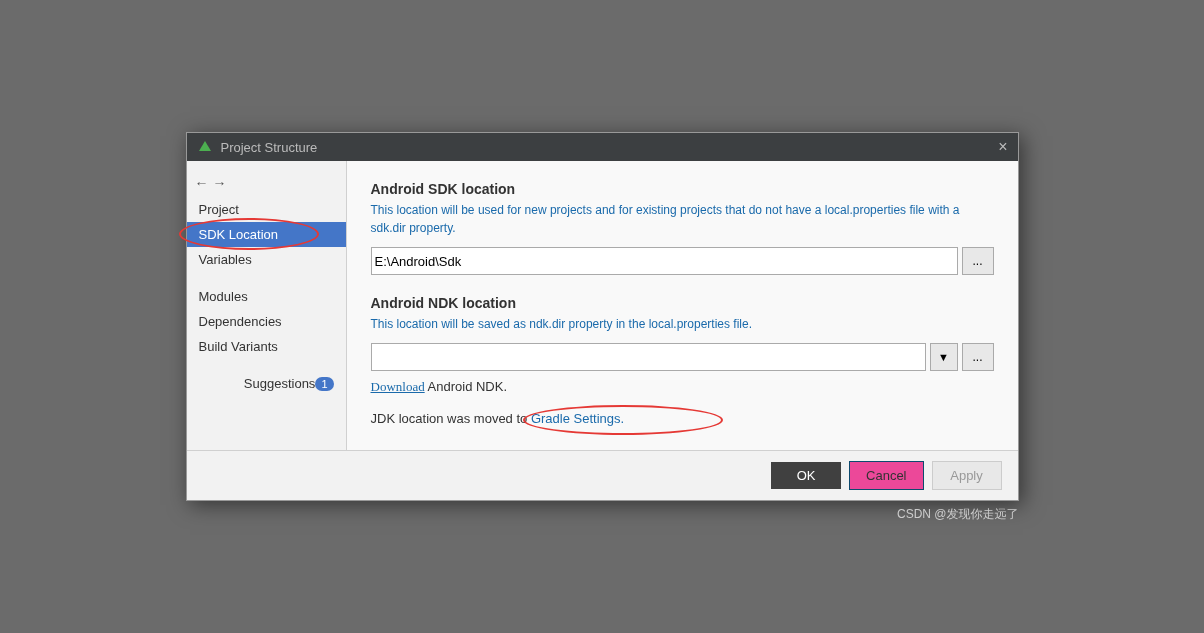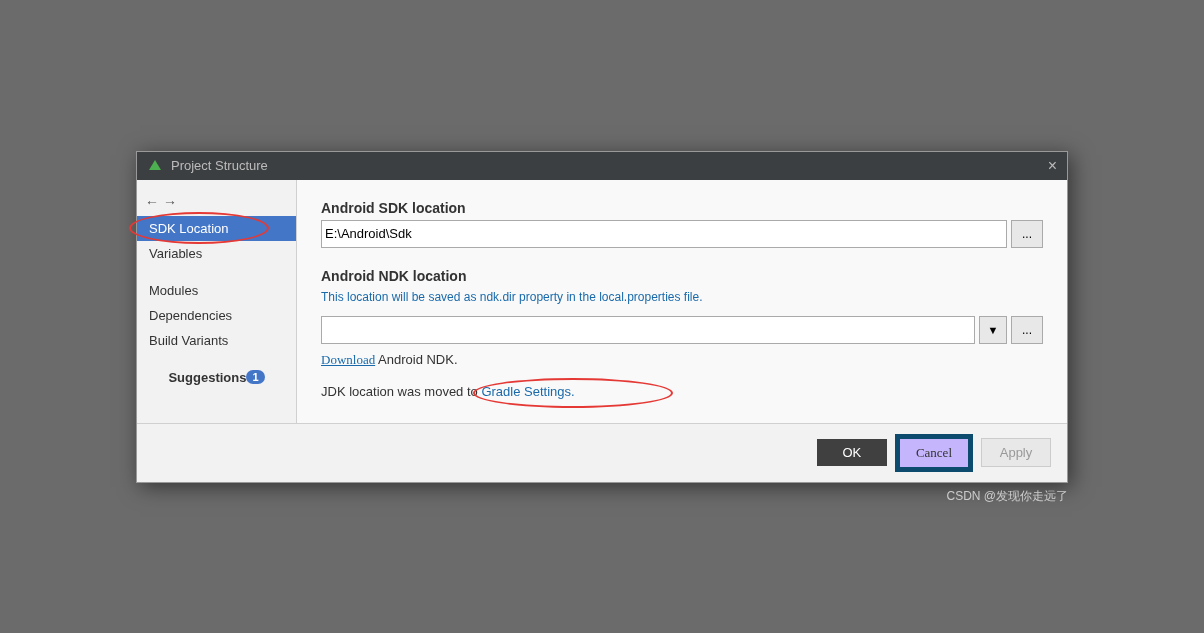--- a/index.html
+++ b/index.html
@@ -8,21 +8,21 @@
       display: flex;
       align-items: center;
       justify-content: center;
       min-height: 100vh;
       font-family: "Segoe UI", Arial, sans-serif;
       font-size: 13px;
     }
 
     .dialog-wrapper {
       position: relative;
-      width: 932px;
+      width: 833px;
     }
 
     .dialog {
       background: #f2f2f2;
       border: 1px solid #999;
       box-shadow: 4px 4px 20px rgba(0,0,0,0.5);
       display: flex;
       flex-direction: column;
     }
 
@@ -97,26 +97,25 @@
       color: white;
     }
 
     .sidebar-divider {
       height: 12px;
     }
 
     .sidebar-badge-item {
       display: flex;
       align-items: center;
-      justify-content: center;
+      justify-content: flex-end;
       padding: 5px 12px;
       cursor: pointer;
       color: #333;
       font-size: 13px;
-      font-weight: bold;
     }
 
     .badge {
       background: #4476c8;
       color: white;
       border-radius: 10px;
       padding: 1px 6px;
       font-size: 11px;
       min-width: 18px;
       text-align: center;
@@ -271,28 +270,27 @@
       background: #404040;
       color: white;
       border: none;
       padding: 6px 24px;
       font-size: 13px;
       cursor: pointer;
       min-width: 70px;
     }
 
     .btn-cancel {
-      background: #c4b5fd;
-      color: #333;
-      border: 5px solid #0c4a6e;
+      background: #ec4899;
+      color: #333;
+      border: 1px solid #0c4a6e;
       padding: 6px 16px;
       font-size: 13px;
       cursor: pointer;
       min-width: 70px;
-      font-family: Liberation Serif, serif;
     }
 
     .btn-apply {
       background: #e8e8e8;
       color: #999;
       border: 1px solid #ccc;
       padding: 6px 4px;
       font-size: 13px;
       cursor: default;
       min-width: 70px;
@@ -327,20 +325,25 @@
     </div>
 
     <div class="dialog-body">
 
       <div class="sidebar">
         <div class="nav-arrows">
           <span class="nav-arrow">←</span>
           <span class="nav-arrow">→</span>
         </div>
 
+        <div class="sidebar-item-wrapper">
+          <div class="sidebar-item">
+            <span>Project</span>
+          </div>
+        </div>
 
         <div class="sidebar-item-wrapper" style="position:relative;">
           <div class="sidebar-item selected">
             <span>SDK Location</span>
           </div>
           <div class="sdk-oval"></div>
         </div>
 
         <div class="sidebar-item-wrapper">
           <div class="sidebar-item">
@@ -364,20 +367,21 @@
 
         <div class="sidebar-badge-item">
           <span>Suggestions</span>
           <span class="badge">1</span>
         </div>
       </div>
 
       <div class="main-content">
 
         <div class="section-title">Android SDK location</div>
+        <div class="section-desc">This location will be used for new projects and for existing projects that do not have a local.properties file with a sdk.dir property.</div>
         <div class="input-row">
           <input class="text-input" type="text" value="E:\Android\Sdk" style="">
           <button class="browse-btn">...</button>
         </div>
 
         <div class="section-title">Android NDK location</div>
         <div class="section-desc">This location will be saved as ndk.dir property in the local.properties file.</div>
         <div class="ndk-input-row">
           <input class="ndk-input" type="text" value="" style="">
           <button class="dropdown-btn">▼</button>

